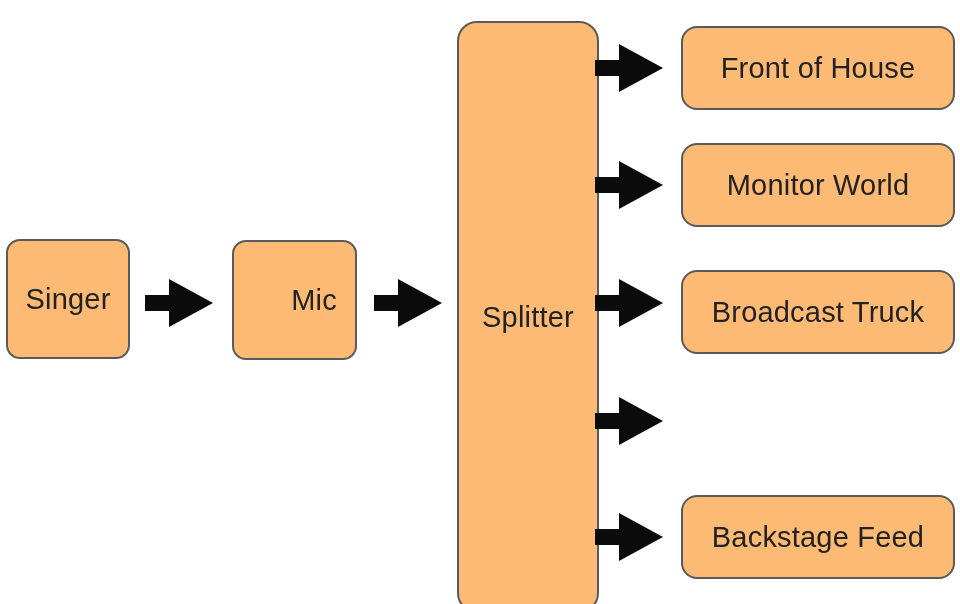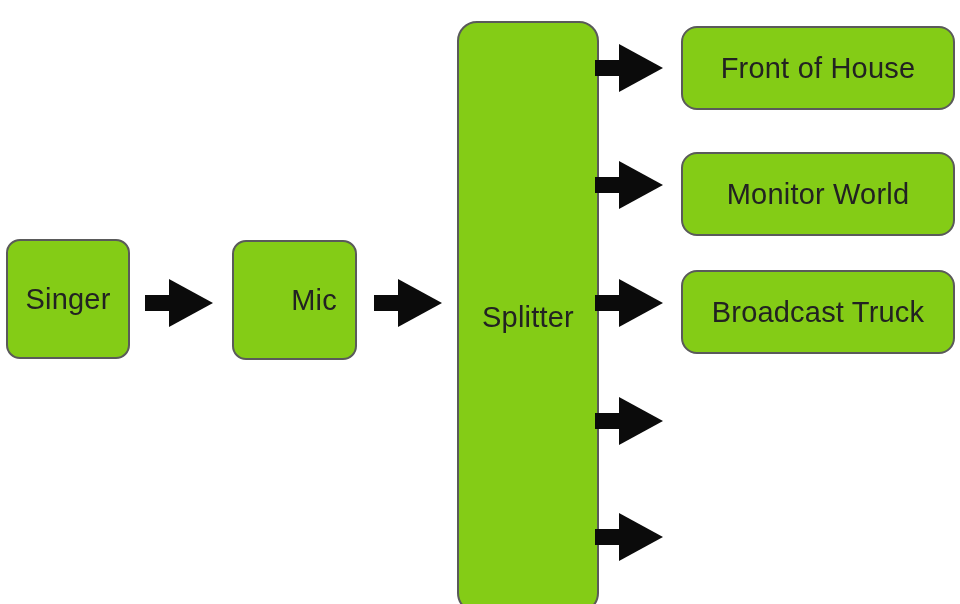--- a/index.html
+++ b/index.html
@@ -11,36 +11,36 @@
     position: relative;
     width: 960px;
     height: 604px;
     background: #ffffff;
     font-family: "Liberation Sans", "DejaVu Sans", sans-serif;
     overflow: hidden;
   }
   .node {
     position: absolute;
     box-sizing: border-box;
-    background: #84cc16;
+    background: #fdba74;
     border: 2px solid #5a5a5a;
     display: flex;
     align-items: center;
     justify-content: center;
     color: #222222;
     font-size: 29px;
     letter-spacing: 0.2px;
     white-space: nowrap;
   }
   .node-singer   { left: 6px;   top: 239px; width: 124px; height: 120px; border-radius: 14px; }
   .node-mic      { left: 232px; top: 240px; width: 125px; height: 120px; border-radius: 14px; padding-left: 39px; }
   .node-splitter { left: 457px; top: 21px;   width: 142px; height: 592px; border-radius: 20px; }
   .node-output   { left: 681px; width: 274px; height: 84px; border-radius: 16px; }
   .out-0 { top: 26px; }
-  .out-1 { top: 152px; }
+  .out-1 { top: 143px; }
   .out-2 { top: 270px; }
   .out-3 { top: 379px; }
   .out-4 { top: 495px; }
 
   .arrow {
     position: absolute;
     width: 68px;
     height: 48px;
   }
   .arrow svg { display: block; width: 100%; height: 100%; }
@@ -117,14 +117,17 @@
 
   <div class="node node-output out-0">
     <span>Front of House</span>
   </div>
   <div class="node node-output out-1">
     <span>Monitor World</span>
   </div>
   <div class="node node-output out-2">
     <span>Broadcast Truck</span>
   </div>
+  <div class="node node-output out-4">
+    <span>Backstage Feed</span>
+  </div>
 
 </div>
 
 </body></html>

